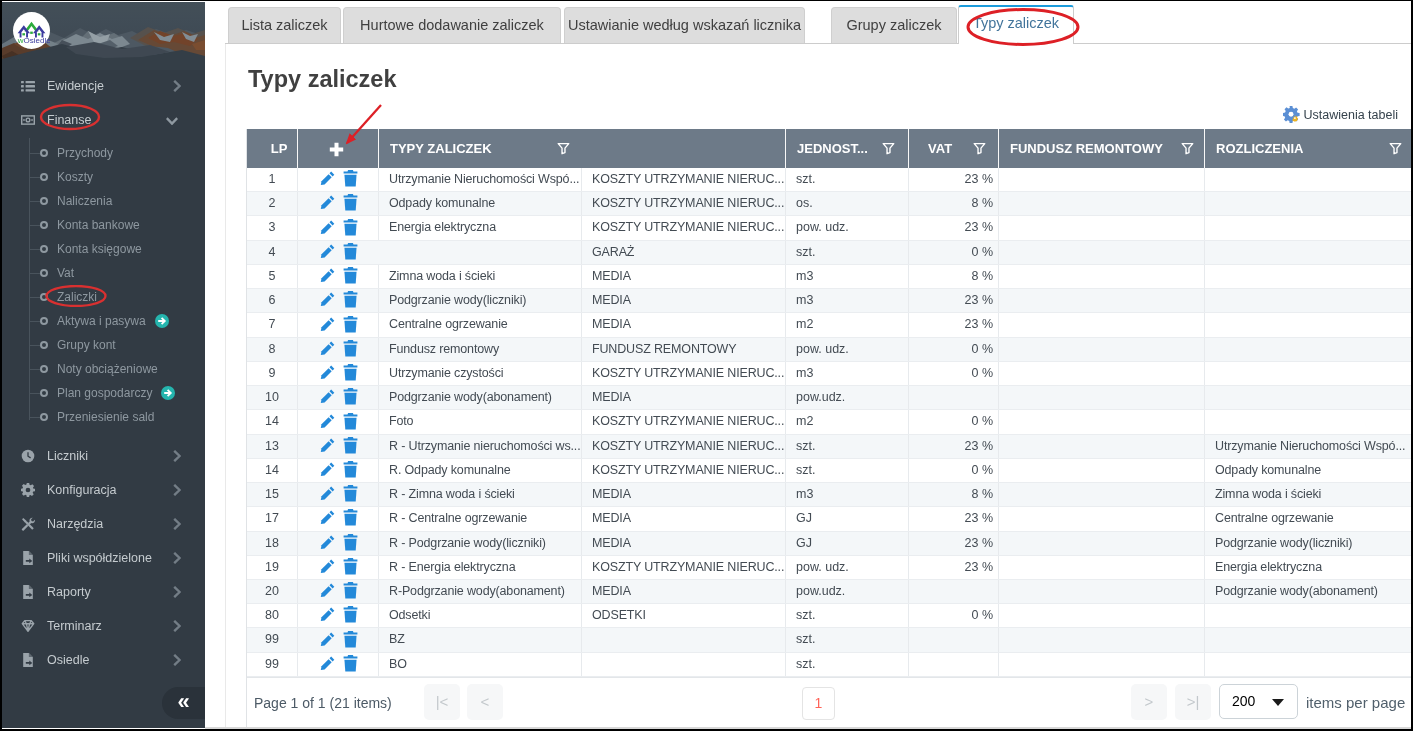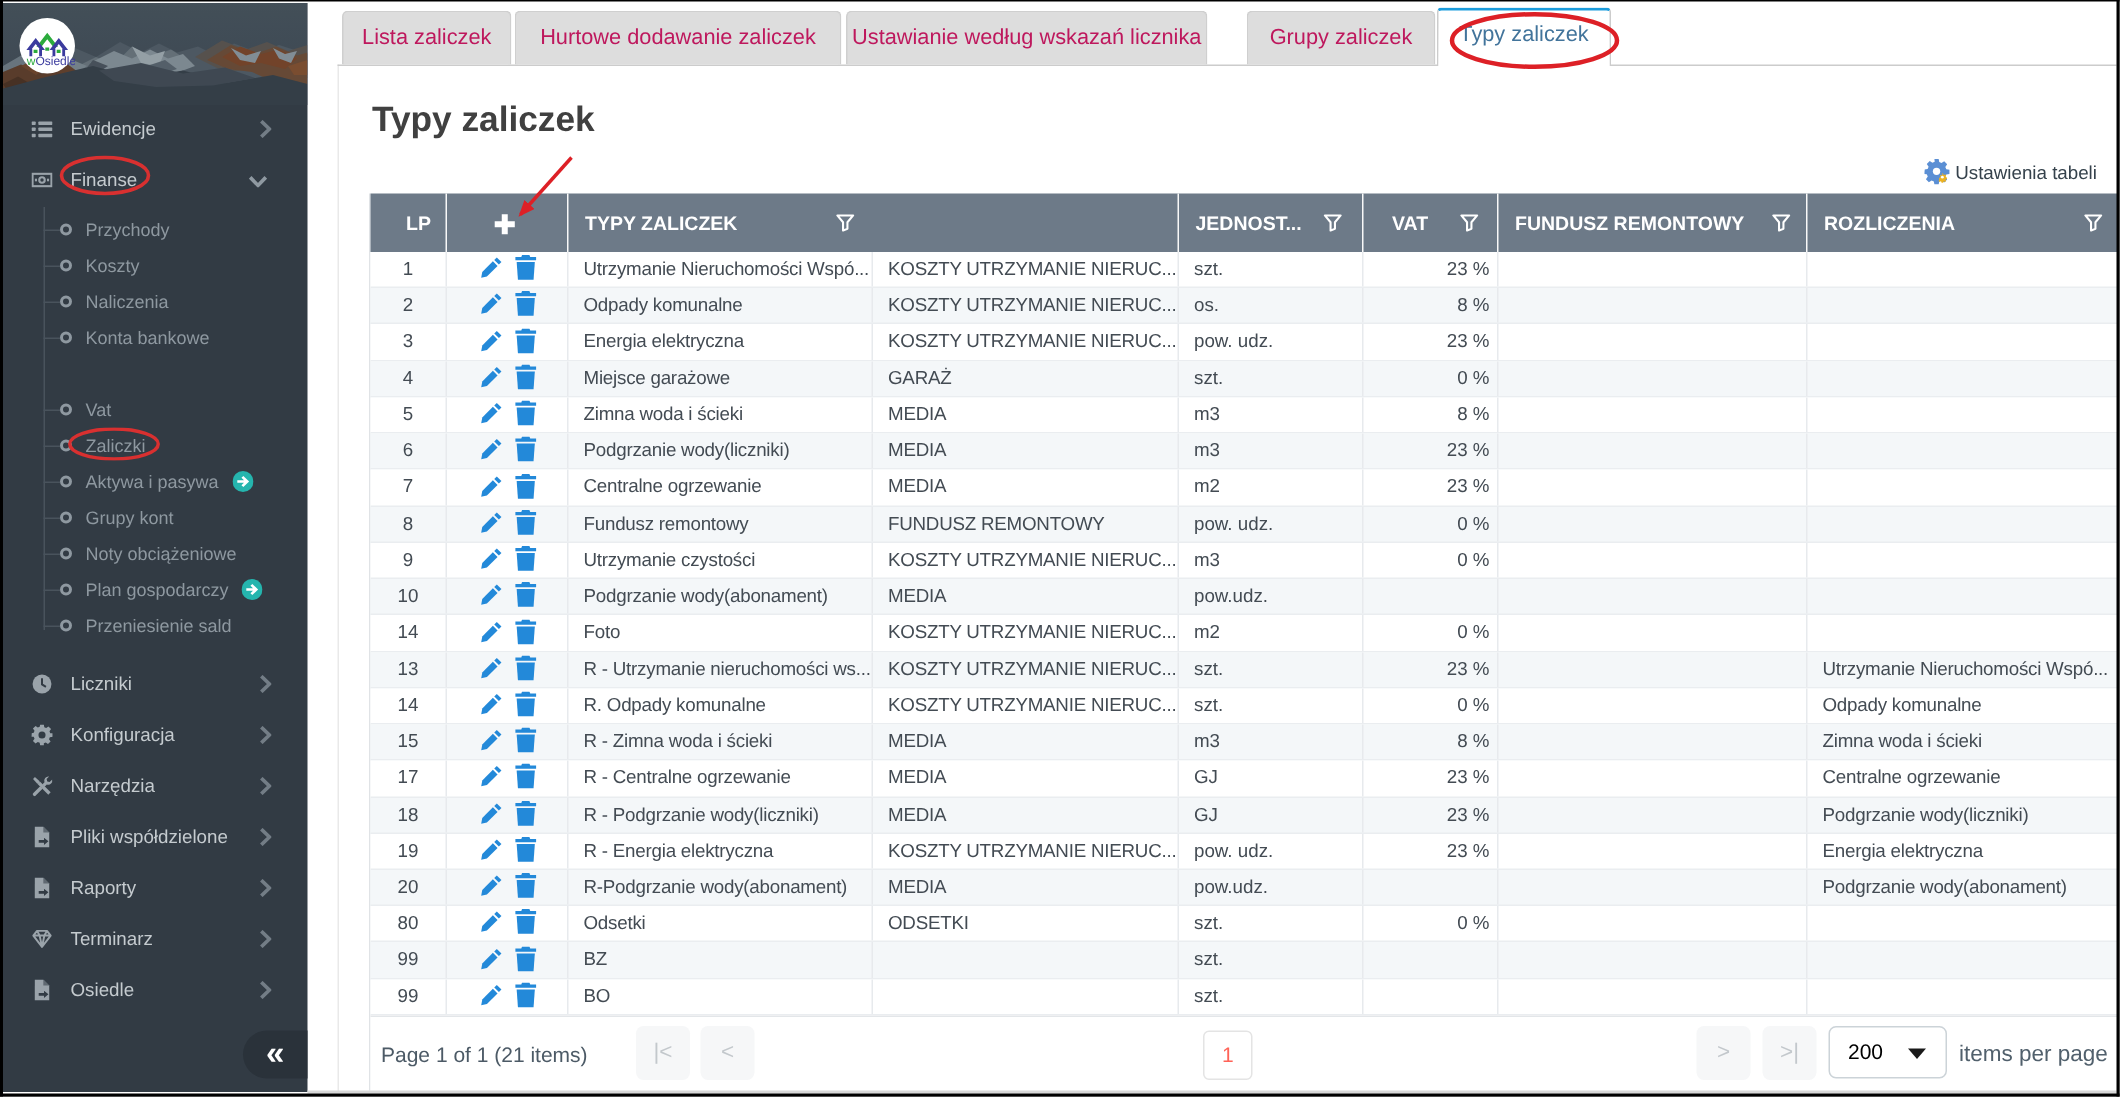--- a/index.html
+++ b/index.html
@@ -23,21 +23,21 @@
 .msub .dot{position:absolute;left:38px;top:8px;width:8px;height:8px;border:2px solid #8e98a0;border-radius:50%;background:#323b44;}
 .msub .dot::before{content:"";position:absolute;left:-13px;top:1.5px;width:11px;height:1px;background:#49535c;}
 .msub .slab{position:absolute;left:55px;top:0;line-height:24px;}
 .msub .bdg{vertical-align:-2.5px;margin-left:9px;}
 .msub{white-space:nowrap;text-align:right;}
 .bdg{display:inline-block;}
 #collapse{position:absolute;left:160px;top:685px;width:43px;height:32px;background:#2a323a;border-radius:17px 0 0 17px;color:#fff;text-align:center;line-height:30px;font-size:22px;font-weight:700;}
 
 #panel-l{position:absolute;left:225px;top:43px;width:1px;height:685px;background:#e9e9e9;}
 #tabline{position:absolute;left:225px;top:43px;width:1186px;height:1px;background:#ccc;}
-.tab{position:absolute;top:7px;height:36px;background:#ddd;border:1px solid #cfcfcf;border-bottom:none;border-radius:4px 4px 0 0;color:#be185d;font-size:14.5px;text-align:center;line-height:35px;z-index:2;}
+.tab{position:absolute;top:7px;height:36px;background:#ddd;border:1px solid #cfcfcf;border-bottom:none;border-radius:4px 4px 0 0;color:#404040;font-size:14.5px;text-align:center;line-height:35px;z-index:2;}
 #tab-active{position:absolute;left:958px;top:5px;width:116px;height:39px;background:#fff;border:1px solid #ccc;border-bottom:none;border-top:2px solid #1b9cdc;border-radius:3px 3px 0 0;color:#42749b;font-size:14.5px;text-align:center;line-height:33px;z-index:3;}
 
 #heading{position:absolute;left:248px;top:66px;font-size:23.5px;font-weight:700;color:#404040;}
 #settings{position:absolute;top:106px;left:1283px;width:130px;font-size:12.5px;color:#35424c;}
 #settings svg{vertical-align:-4px;}
 
 #grid{position:absolute;left:246px;top:129px;width:1165px;height:598px;border-left:1px solid #e0e3e6;}
 #ghead{position:absolute;left:0;top:0;width:1165px;height:39px;background:#6d7a88;}
 .th{position:absolute;top:0;height:39px;color:#fff;font-size:13px;font-weight:700;line-height:39px;border-left:1px solid #f8f8f8;padding-left:11px;}
 .th.first{border-left:none;}
@@ -152,20 +152,24 @@
         <span class="slab">Koszty</span>
       </div>
 <div class="msub" style="top:187px">
         <span class="dot"></span>
         <span class="slab">Naliczenia</span>
       </div>
 <div class="msub" style="top:211px">
         <span class="dot"></span>
         <span class="slab">Konta bankowe</span>
       </div>
+<div class="msub" style="top:235px">
+        <span class="dot"></span>
+        <span class="slab">Konta księgowe</span>
+      </div>
 <div class="msub" style="top:259px">
         <span class="dot"></span>
         <span class="slab">Vat</span>
       </div>
 <div class="msub" style="top:283px">
         <span class="dot"></span>
         <span class="slab">Zaliczki</span>
       </div>
 <div class="msub" style="top:307px">
         <span class="dot"></span>
@@ -384,21 +388,20 @@
               <g fill="#2389d9">
                 <path d="M12.2 1.6 L15.3 4.7 L13.6 6.4 L10.5 3.3 Z"></path>
                 <path d="M9.6 4.2 L12.7 7.3 L5.6 14.4 L1.8 15.1 L2.5 11.3 Z"></path>
               </g>
             </svg><svg class="ic" width="15" height="17" viewBox="0 0 14 16">
               <g fill="#2389d9">
                 <path d="M4.7 0 h4.6 l0.5 1.3 h3.7 v2 H0.5 v-2 h3.7 Z"></path>
                 <path d="M1.3 4.4 h11.4 l-0.8 11.1 h-9.8 Z"></path>
               </g>
             </svg></span>
-          <span class="td c2">Miejsce garażowe</span>
           <span class="td c3">GARAŻ</span>
           <span class="td c4">szt.</span>
           <span class="td c5">0 %</span>
           <span class="td c6"></span>
           <span class="td c7"></span>
         </div>
 <div class="tr odd">
           <span class="td c0">5</span>
           <span class="td c1"><svg class="ic" width="17" height="17" viewBox="0 0 17 17">
               <g fill="#2389d9">

